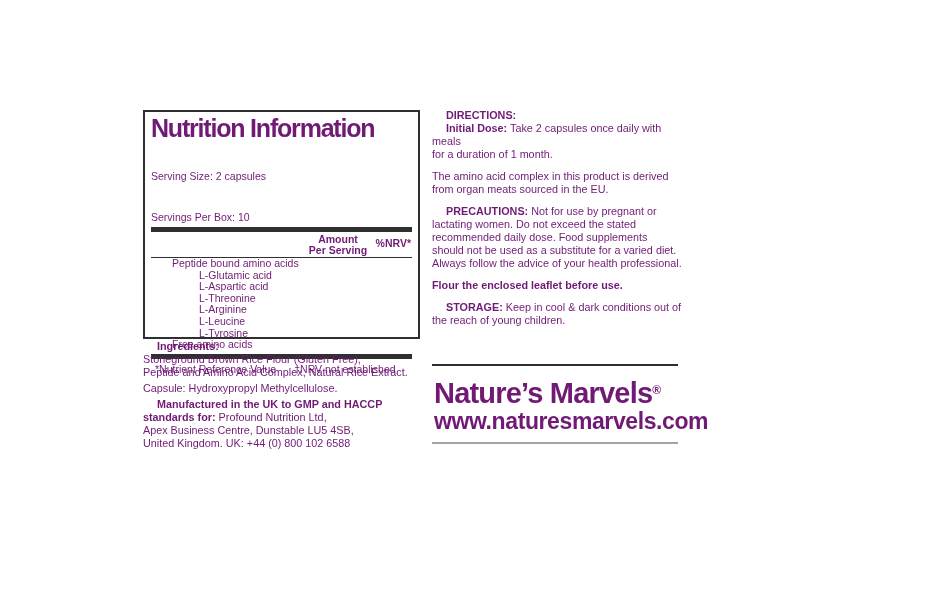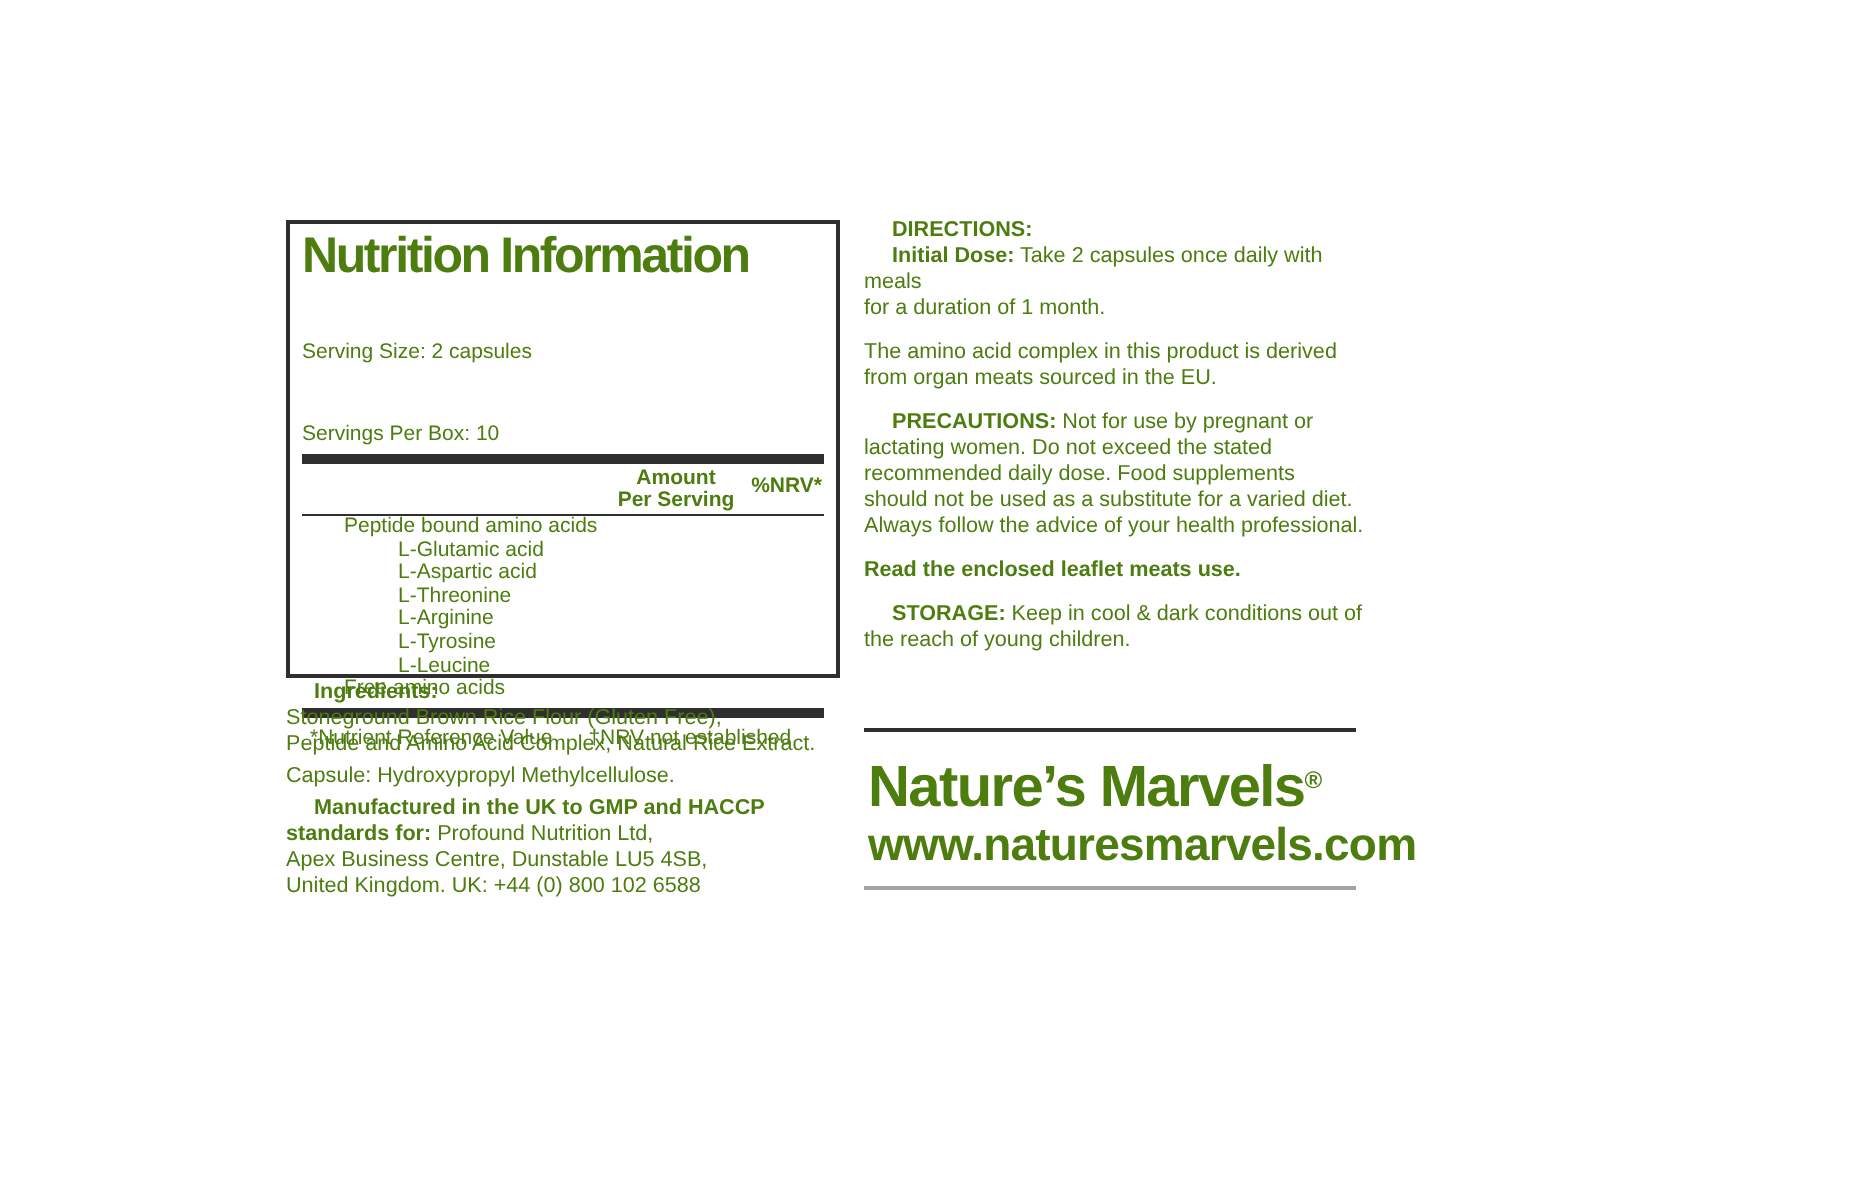--- a/index.html
+++ b/index.html
@@ -2,21 +2,21 @@
 <html><head>
 <meta charset="utf-8">
 <style>
   * { margin:0; padding:0; box-sizing:border-box; }
   html,body { background:#ffffff; }
   .page {
     position:relative;
     width:936px; height:596px;
     background:#ffffff;
     font-family:"Liberation Sans", sans-serif;
-    color:#4d7c0f;
+    color:#701a75;
     overflow:hidden;
   }
 
   
   .panel {
     position:absolute; left:143px; top:110px;
     width:277px; height:229px;
     border:2px solid #2f2f2f;
     padding:3px 6px 0 6px;
   }
@@ -100,22 +100,22 @@
     </div>
 
     <div class="thin-rule"></div>
 
 
     <div class="sub-row indent-1">Peptide bound amino acids</div>
     <div class="sub-row indent-2">L-Glutamic acid</div>
     <div class="sub-row indent-2">L-Aspartic acid</div>
     <div class="sub-row indent-2">L-Threonine</div>
     <div class="sub-row indent-2">L-Arginine</div>
+    <div class="sub-row indent-2">L-Leucine</div>
     <div class="sub-row indent-2">L-Tyrosine</div>
-    <div class="sub-row indent-2">L-Leucine</div>
     <div class="sub-row indent-1">Free amino acids</div>
 
     <div class="bar"></div>
 
     <div class="footnote-row">
       <span>*Nutrient Reference Value</span>
       <span class="footnote-right">†NRV not established</span>
     </div>
   </div>
 
@@ -134,21 +134,21 @@
     <div class="b">DIRECTIONS:</div>
     <p><span class="b">Initial Dose:</span><span> Take 2 capsules once daily with meals
 for a duration of 1 month.</span></p>
     <p>The amino acid complex in this product is derived
 from organ meats sourced in the EU.</p>
     <p><span class="b">PRECAUTIONS:</span><span> Not for use by pregnant or
 lactating women. Do not exceed the stated
 recommended daily dose. Food supplements
 should not be used as a substitute for a varied diet.
 Always follow the advice of your health professional.</span></p>
-    <p class="b">Read the enclosed leaflet meats use.</p>
+    <p class="b">Flour the enclosed leaflet before use.</p>
     <p><span class="b">STORAGE:</span><span> Keep in cool &amp; dark conditions out of
 the reach of young children.</span></p>
   </div>
 
   <div class="brand">
     <div class="brand-name"><span>Nature’s Marvels</span><span class="brand-reg">®</span></div>
     <div class="brand-url">www.naturesmarvels.com</div>
   </div>
 
 </div>

